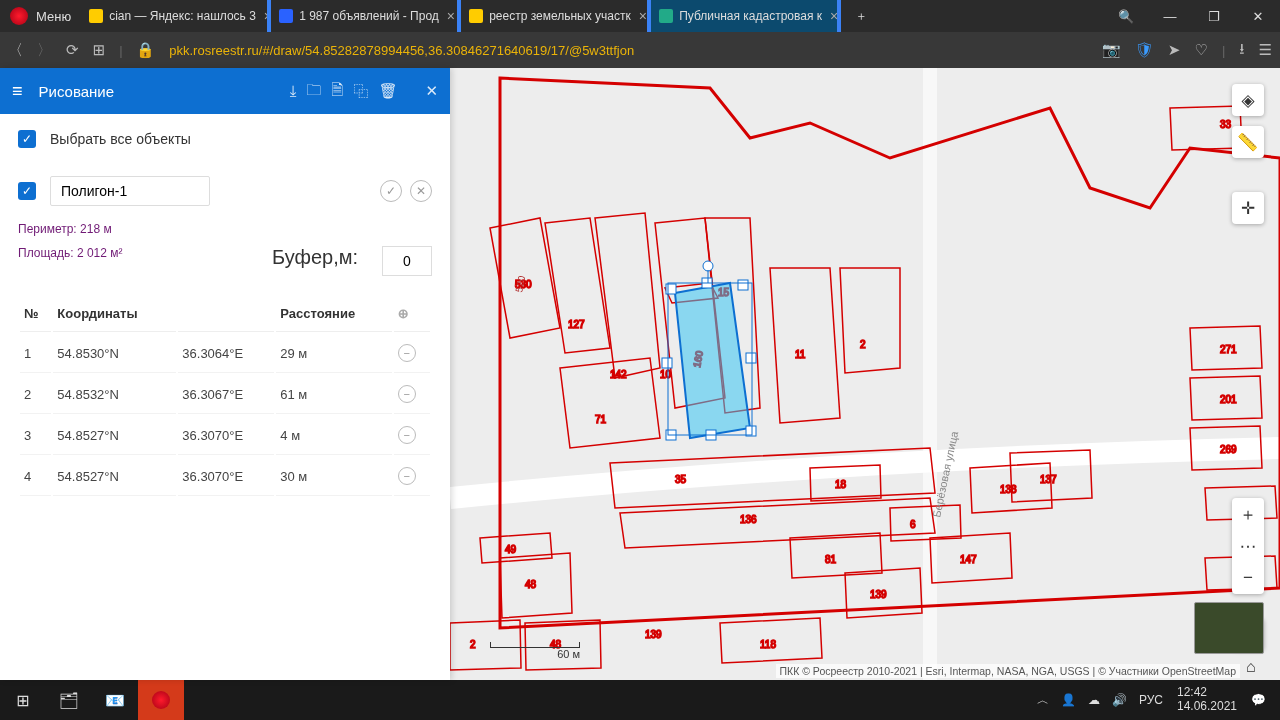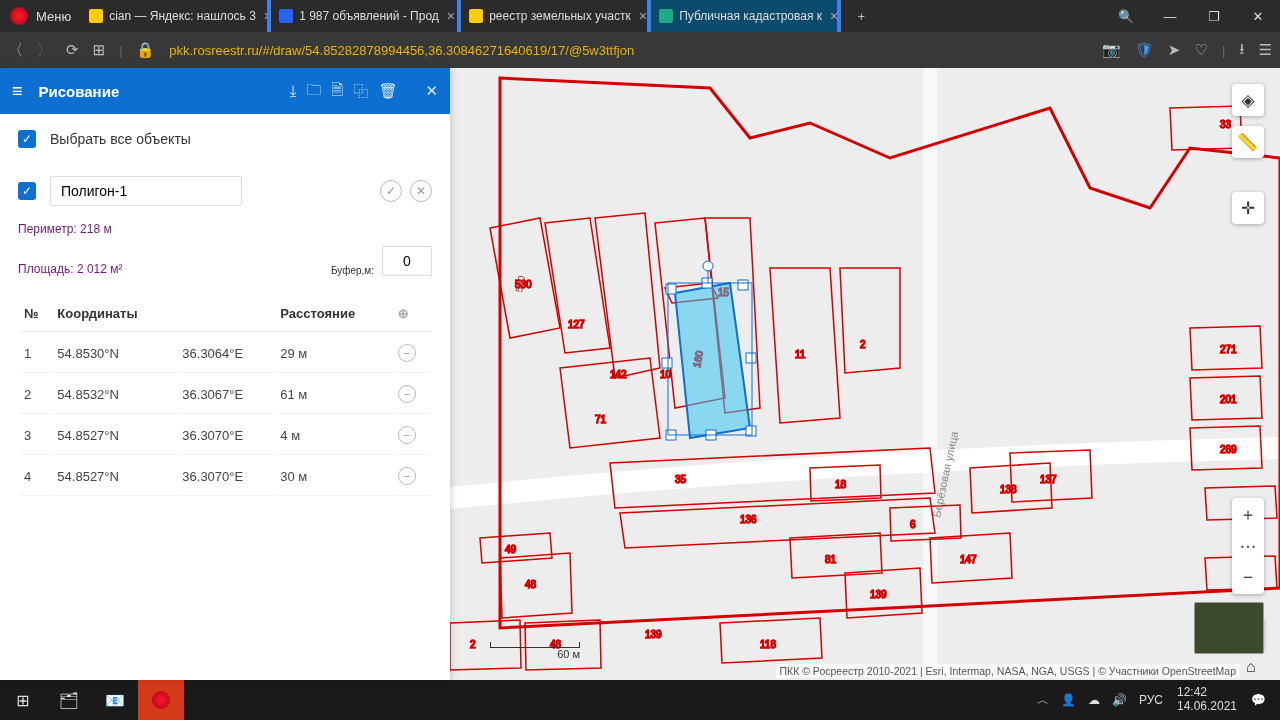--- a/index.html
+++ b/index.html
@@ -14,32 +14,32 @@
 .tab-close{margin-left:8px;font-size:14px;color:#aaa}
 .winctrl{display:flex;height:100%;margin-left:auto}
 .winctrl div{width:44px;display:flex;align-items:center;justify-content:center;color:#ddd}
 .addrbar{height:36px;background:#383838;display:flex;align-items:center;padding:0 8px;color:#ccc;font-size:13px;gap:14px}
 .addrbar .url{flex:1;color:#eab308}
 .addrbar .icon{color:#bbb;font-size:15px}
 .content{position:relative;height:612px;background:#f0f0f0;display:flex}
 .sidebar{width:450px;height:100%;background:#fff;box-shadow:2px 0 6px rgba(0,0,0,.15);z-index:2;display:flex;flex-direction:column}
 .sb-header{height:46px;background:#0d6fd1;display:flex;align-items:center;padding:0 12px;color:#fff}
 .sb-header .hamb{font-size:18px;margin-right:16px}
-.sb-header .title{font-size:15px;font-weight:700;flex:1}
+.sb-header .title{font-size:15px;font-weight:400;flex:1}
 .sb-header .hicn{margin-left:10px;opacity:.85;font-size:15px}
 .collapse-handle{width:12px;height:100%;background:#0d6fd1;position:absolute;left:450px;top:0;display:flex;align-items:center;justify-content:center;color:#fff;font-size:11px}
 .sb-body{padding:16px 18px;font-size:14px;color:#333}
 .row{display:flex;align-items:center;margin-bottom:16px}
 .chk{width:18px;height:18px;background:#0d6fd1;border-radius:3px;margin-right:14px;display:flex;align-items:center;justify-content:center;color:#fff;font-size:12px}
-.obj-input{border:1px solid #ddd;padding:6px 10px;border-radius:2px;width:192px;font-size:14px}
+.obj-input{border:1px solid #ddd;padding:6px 10px;border-radius:2px;width:160px;font-size:14px}
 .obj-actions{margin-left:auto;display:flex;gap:8px}
 .circ-icn{width:22px;height:22px;border:1.5px solid #bbb;border-radius:50%;display:flex;align-items:center;justify-content:center;color:#999;font-size:12px}
 .meta{font-size:12px;color:#701a75;margin-bottom:4px}
-.buffer-row{display:flex;align-items:flex-end;margin:10px 0 18px}
-.buffer-row .lbl{margin-left:auto;margin-right:8px;font-size:10px}
+.buffer-row{display:flex;align-items:flex-start;margin:10px 0 18px}
+.buffer-row .lbl{margin-left:auto;margin-right:24px;font-size:20px}
 .buffer-row input{width:50px;border:1px solid #ddd;padding:6px;text-align:center;font-size:14px}
 .coord-table{width:100%;font-size:13px}
 .coord-table th{text-align:left;font-weight:600;padding:10px 4px;border-bottom:1px solid #eee}
 .coord-table td{padding:10px 4px;border-bottom:1px solid #f2f2f2;color:#444}
 .th-add,.td-del{text-align:right;color:#aaa}
 .map{flex:1;position:relative;background:#ededed}
 .map svg{position:absolute;inset:0}
 .map-ctrl{position:absolute;right:16px;background:#fff;border-radius:4px;box-shadow:0 1px 4px rgba(0,0,0,.3);width:32px;display:flex;flex-direction:column;align-items:center;justify-content:center}
 .map-ctrl div{height:32px;width:100%;display:flex;align-items:center;justify-content:center;font-size:17px;color:#333}
 .scalebar{position:absolute;bottom:20px;left:40px;font-size:11px;color:#333}

